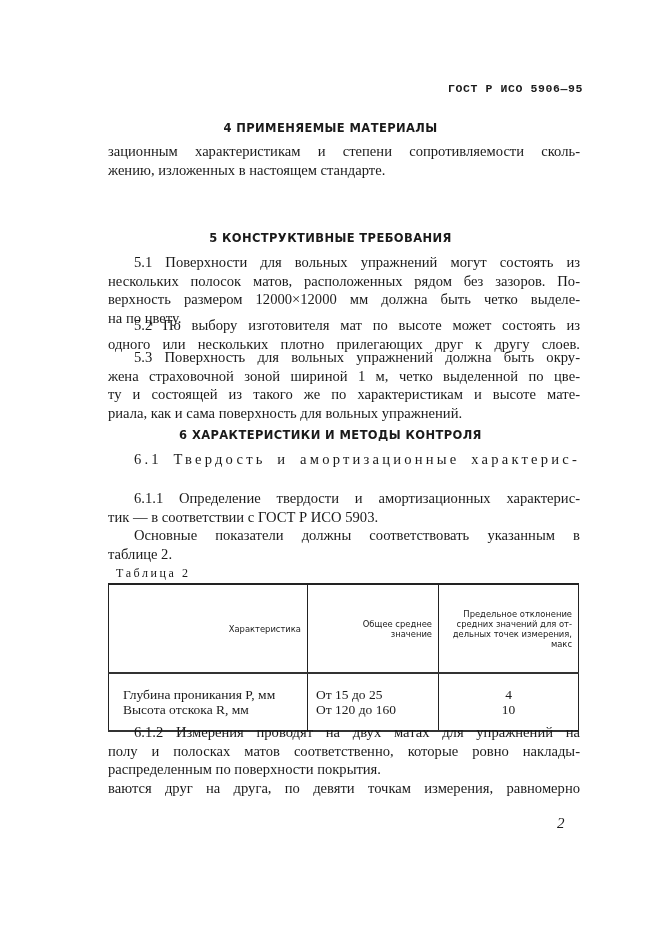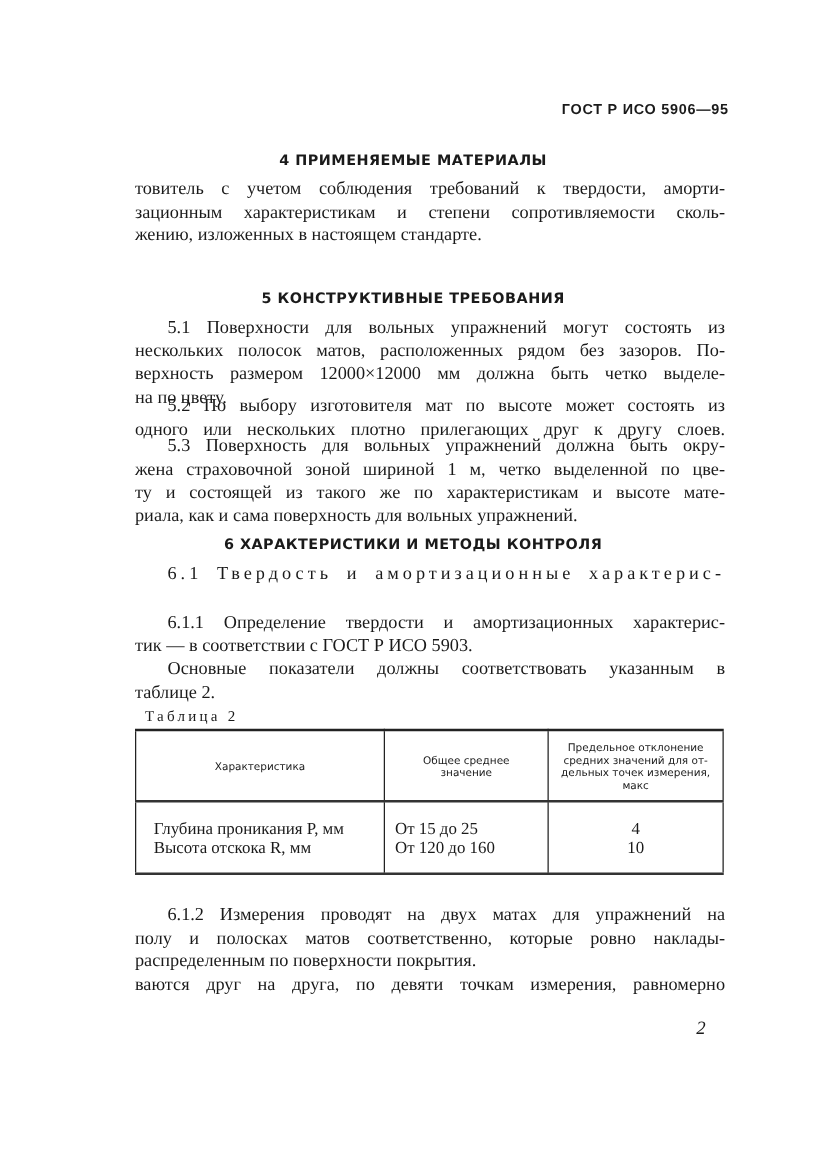--- a/index.html
+++ b/index.html
@@ -1,52 +1,51 @@
 <!DOCTYPE html>
 <html><head>
 <meta charset="utf-8">
 <style>
   html, body { margin: 0; padding: 0; background: #ffffff; }
   body { width: 661px; height: 935px; position: relative; overflow: hidden;
          font-family: "Liberation Serif", "DejaVu Serif", serif; color: #1a1a1a; }
-  .page-header { position: absolute; right: 78px; top: 82px; font-family: Liberation Sans, sans-serif;
+  .page-header { position: absolute; right: 78px; top: 82px; font-family: Liberation Mono, monospace;
                  font-weight: bold; font-size: 11.5px; letter-spacing: 0.6px; text-align: right; }
   .section-title { position: absolute; left: 0; width: 661px; text-align: center;
                    font-family: "DejaVu Sans", "Liberation Sans", sans-serif; font-weight: bold;
                    font-size: 11.5px; letter-spacing: 0.4px; }
   .para { position: absolute; left: 108px; width: 472px; font-size: 14.6px; line-height: 18.6px;
           text-align: justify; text-align-last: left; }
   .para .line { display: block; text-align: justify; text-align-last: justify; white-space: nowrap; }
   .para .line.last { text-align-last: left; }
   .indent { padding-left: 26px; }
   .spaced { letter-spacing: 3.2px; }
   .table-caption { position: absolute; left: 116px; top: 566px; font-size: 12px; letter-spacing: 2.6px; }
   table.data-table { position: absolute; left: 108px; top: 583px; width: 471px; border-collapse: collapse;
                      font-size: 13.5px; }
   table.data-table th, table.data-table td { border-left: 1px solid #222; border-right: 1px solid #222; vertical-align: middle; }
   table.data-table thead tr { border-top: 2px solid #222; border-bottom: 2px solid #333; }
   table.data-table tbody tr { border-bottom: 2px solid #333; }
   table.data-table th { font-weight: normal; font-family: "DejaVu Sans", "Liberation Sans", sans-serif;
-                        font-size: 8.4px; line-height: 10px; height: 55px; text-align: center; padding: 0 6px; }
+                        font-size: 8.4px; line-height: 10px; height: 55px; text-align: right; padding: 16px 6px; }
   table.data-table td { height: 56px; padding: 0 8px; line-height: 15px; }
   td.col1 { width: 176px; padding-left: 14px !important; }
   td.col3 { text-align: center; }
   .row-line { display: block; white-space: nowrap; }
   .page-number { position: absolute; left: 557px; top: 815px; font-size: 15px; font-style: italic; }
 </style>
 </head>
 <body>
 
 <div>
 
   <div class="page-header">ГОСТ Р ИСО 5906—95</div>
 
   <div class="section-title" style="top:121px;">4 ПРИМЕНЯЕМЫЕ МАТЕРИАЛЫ</div>
   <div class="para" style="top:142px;">
-    <span class="line">товитель с учетом соблюдения требований к твердости, аморти-</span>
     <span class="line">зационным характеристикам и степени сопротивляемости сколь-</span>
     <span class="line last">жению, изложенных в настоящем стандарте.</span>
   </div>
 
   <div class="section-title" style="top:231px;">5 КОНСТРУКТИВНЫЕ ТРЕБОВАНИЯ</div>
   <div class="para" style="top:253px;">
     <span class="line indent">5.1 Поверхности для вольных упражнений могут состоять из</span>
     <span class="line">нескольких полосок матов, расположенных рядом без зазоров. По-</span>
     <span class="line">верхность размером 12000×12000 мм должна быть четко выделе-</span>
     <span class="line last">на по цвету.</span>

